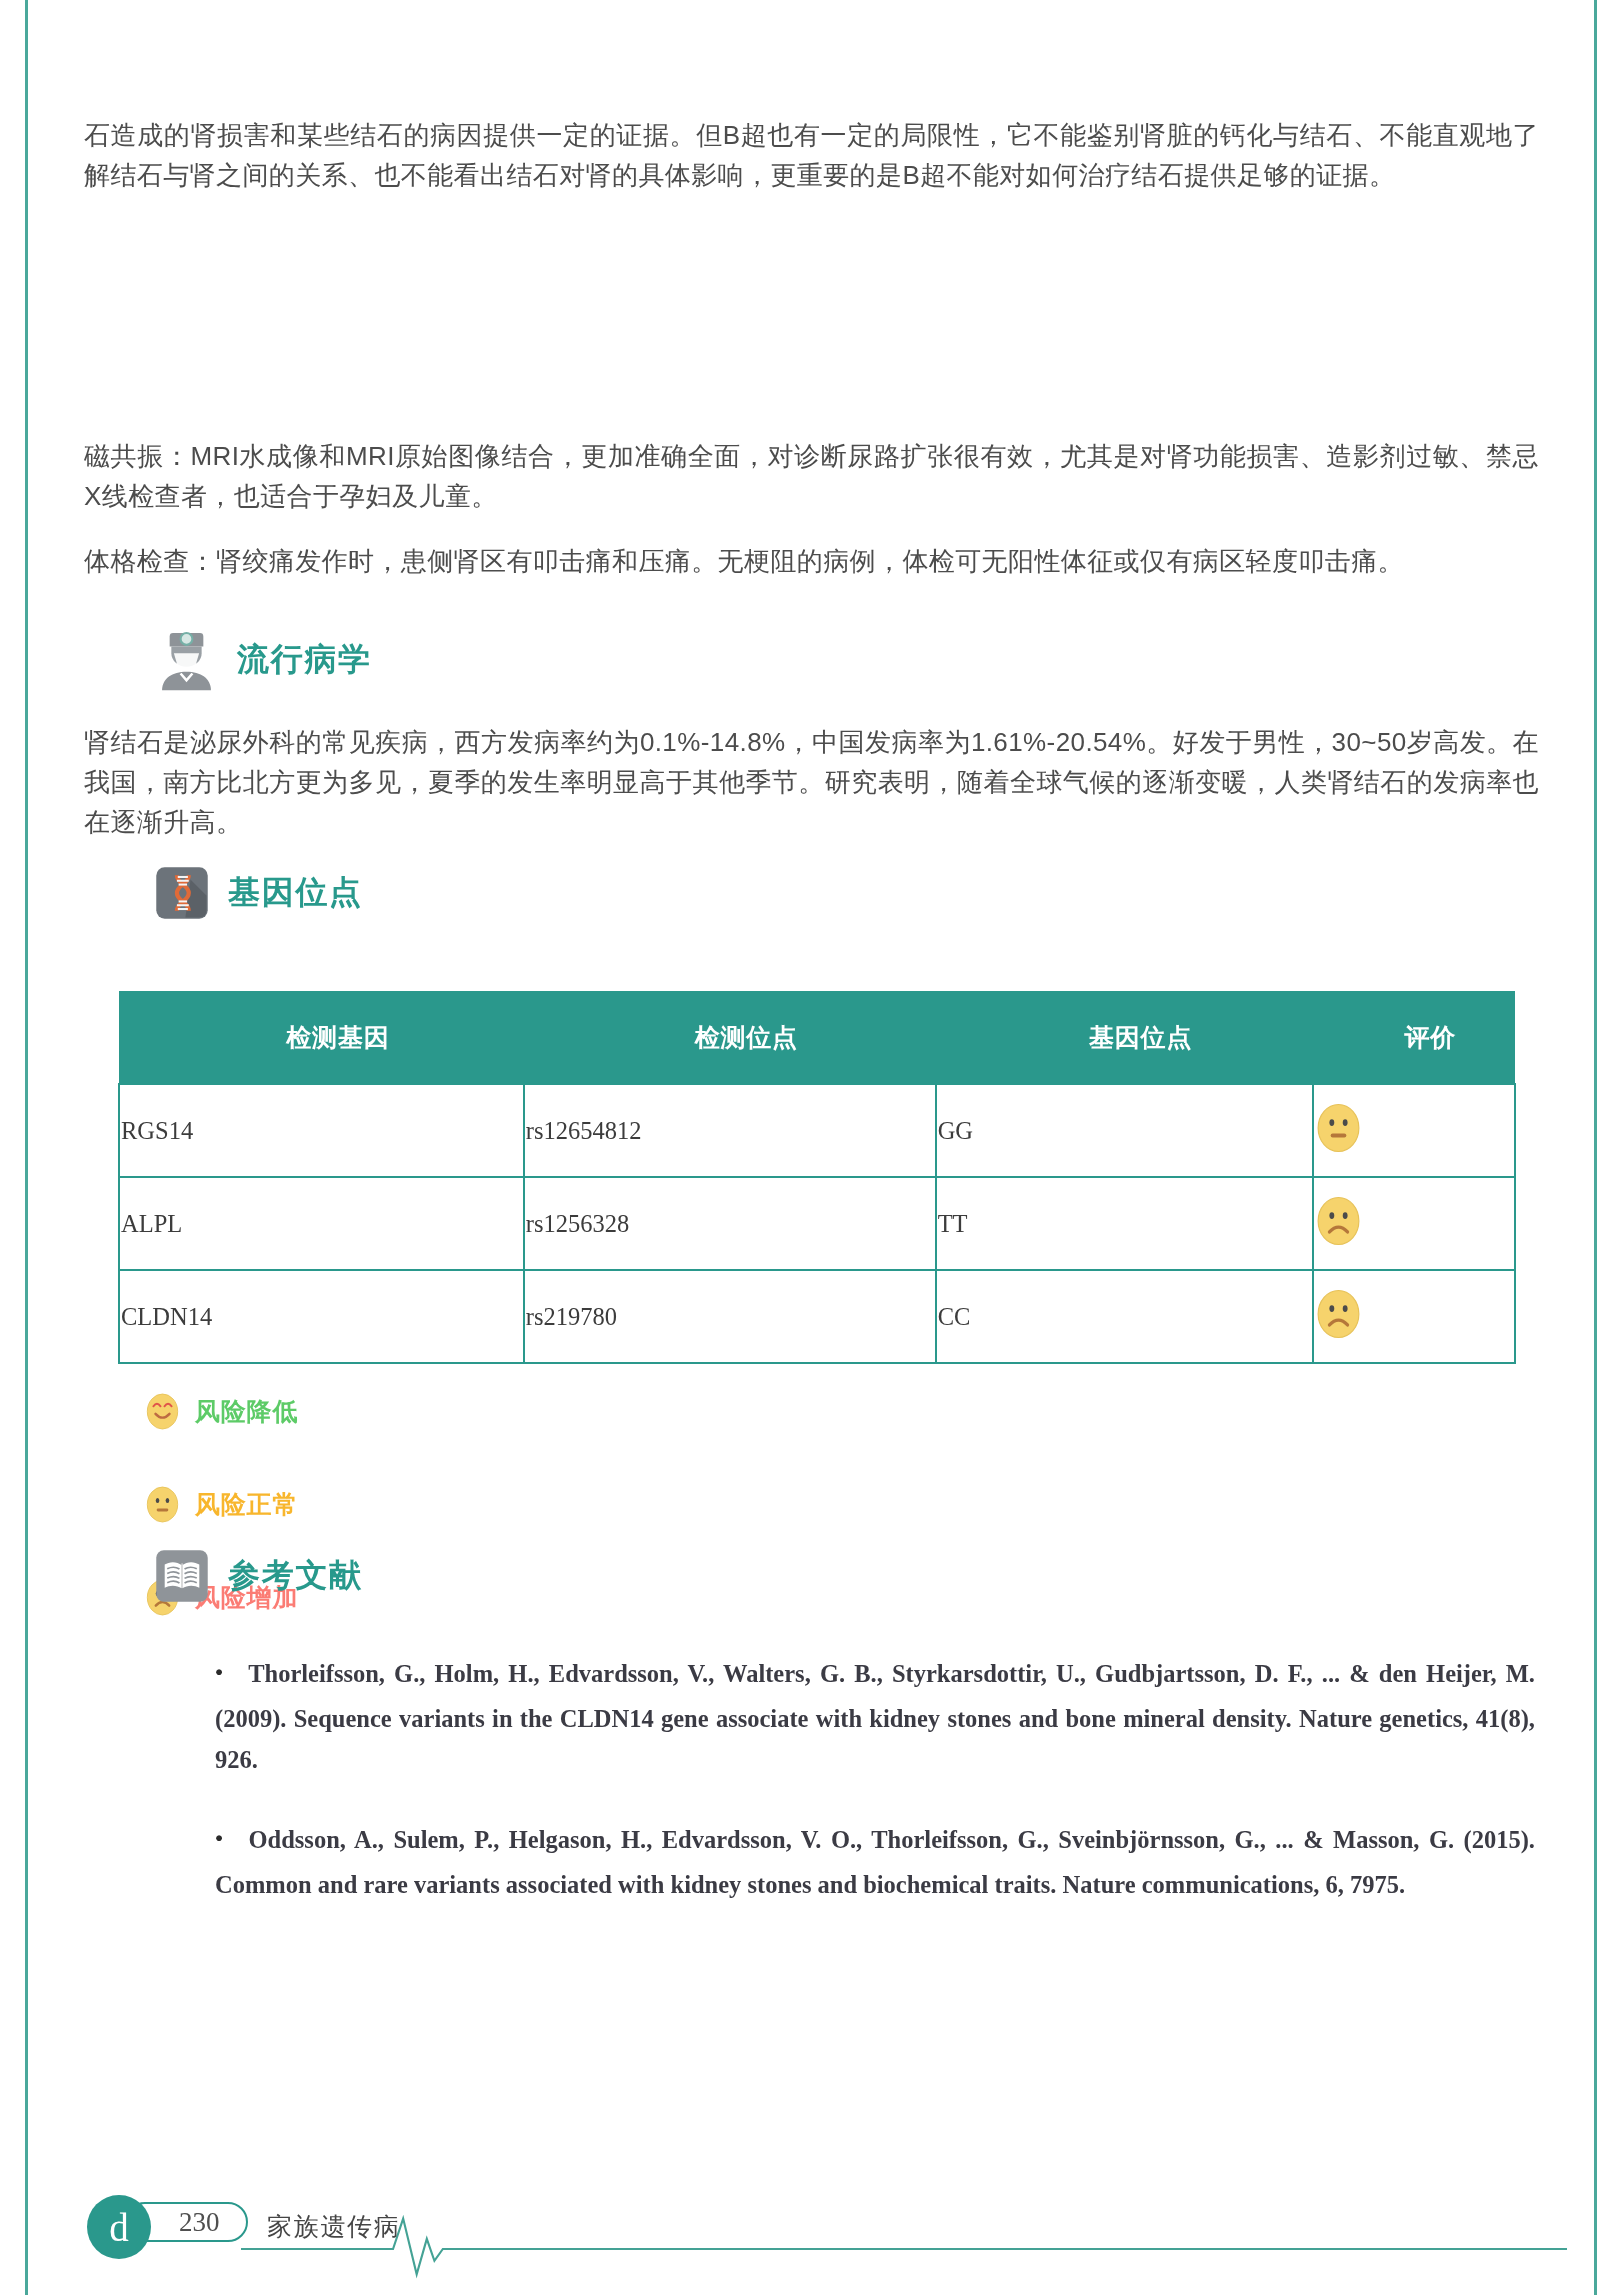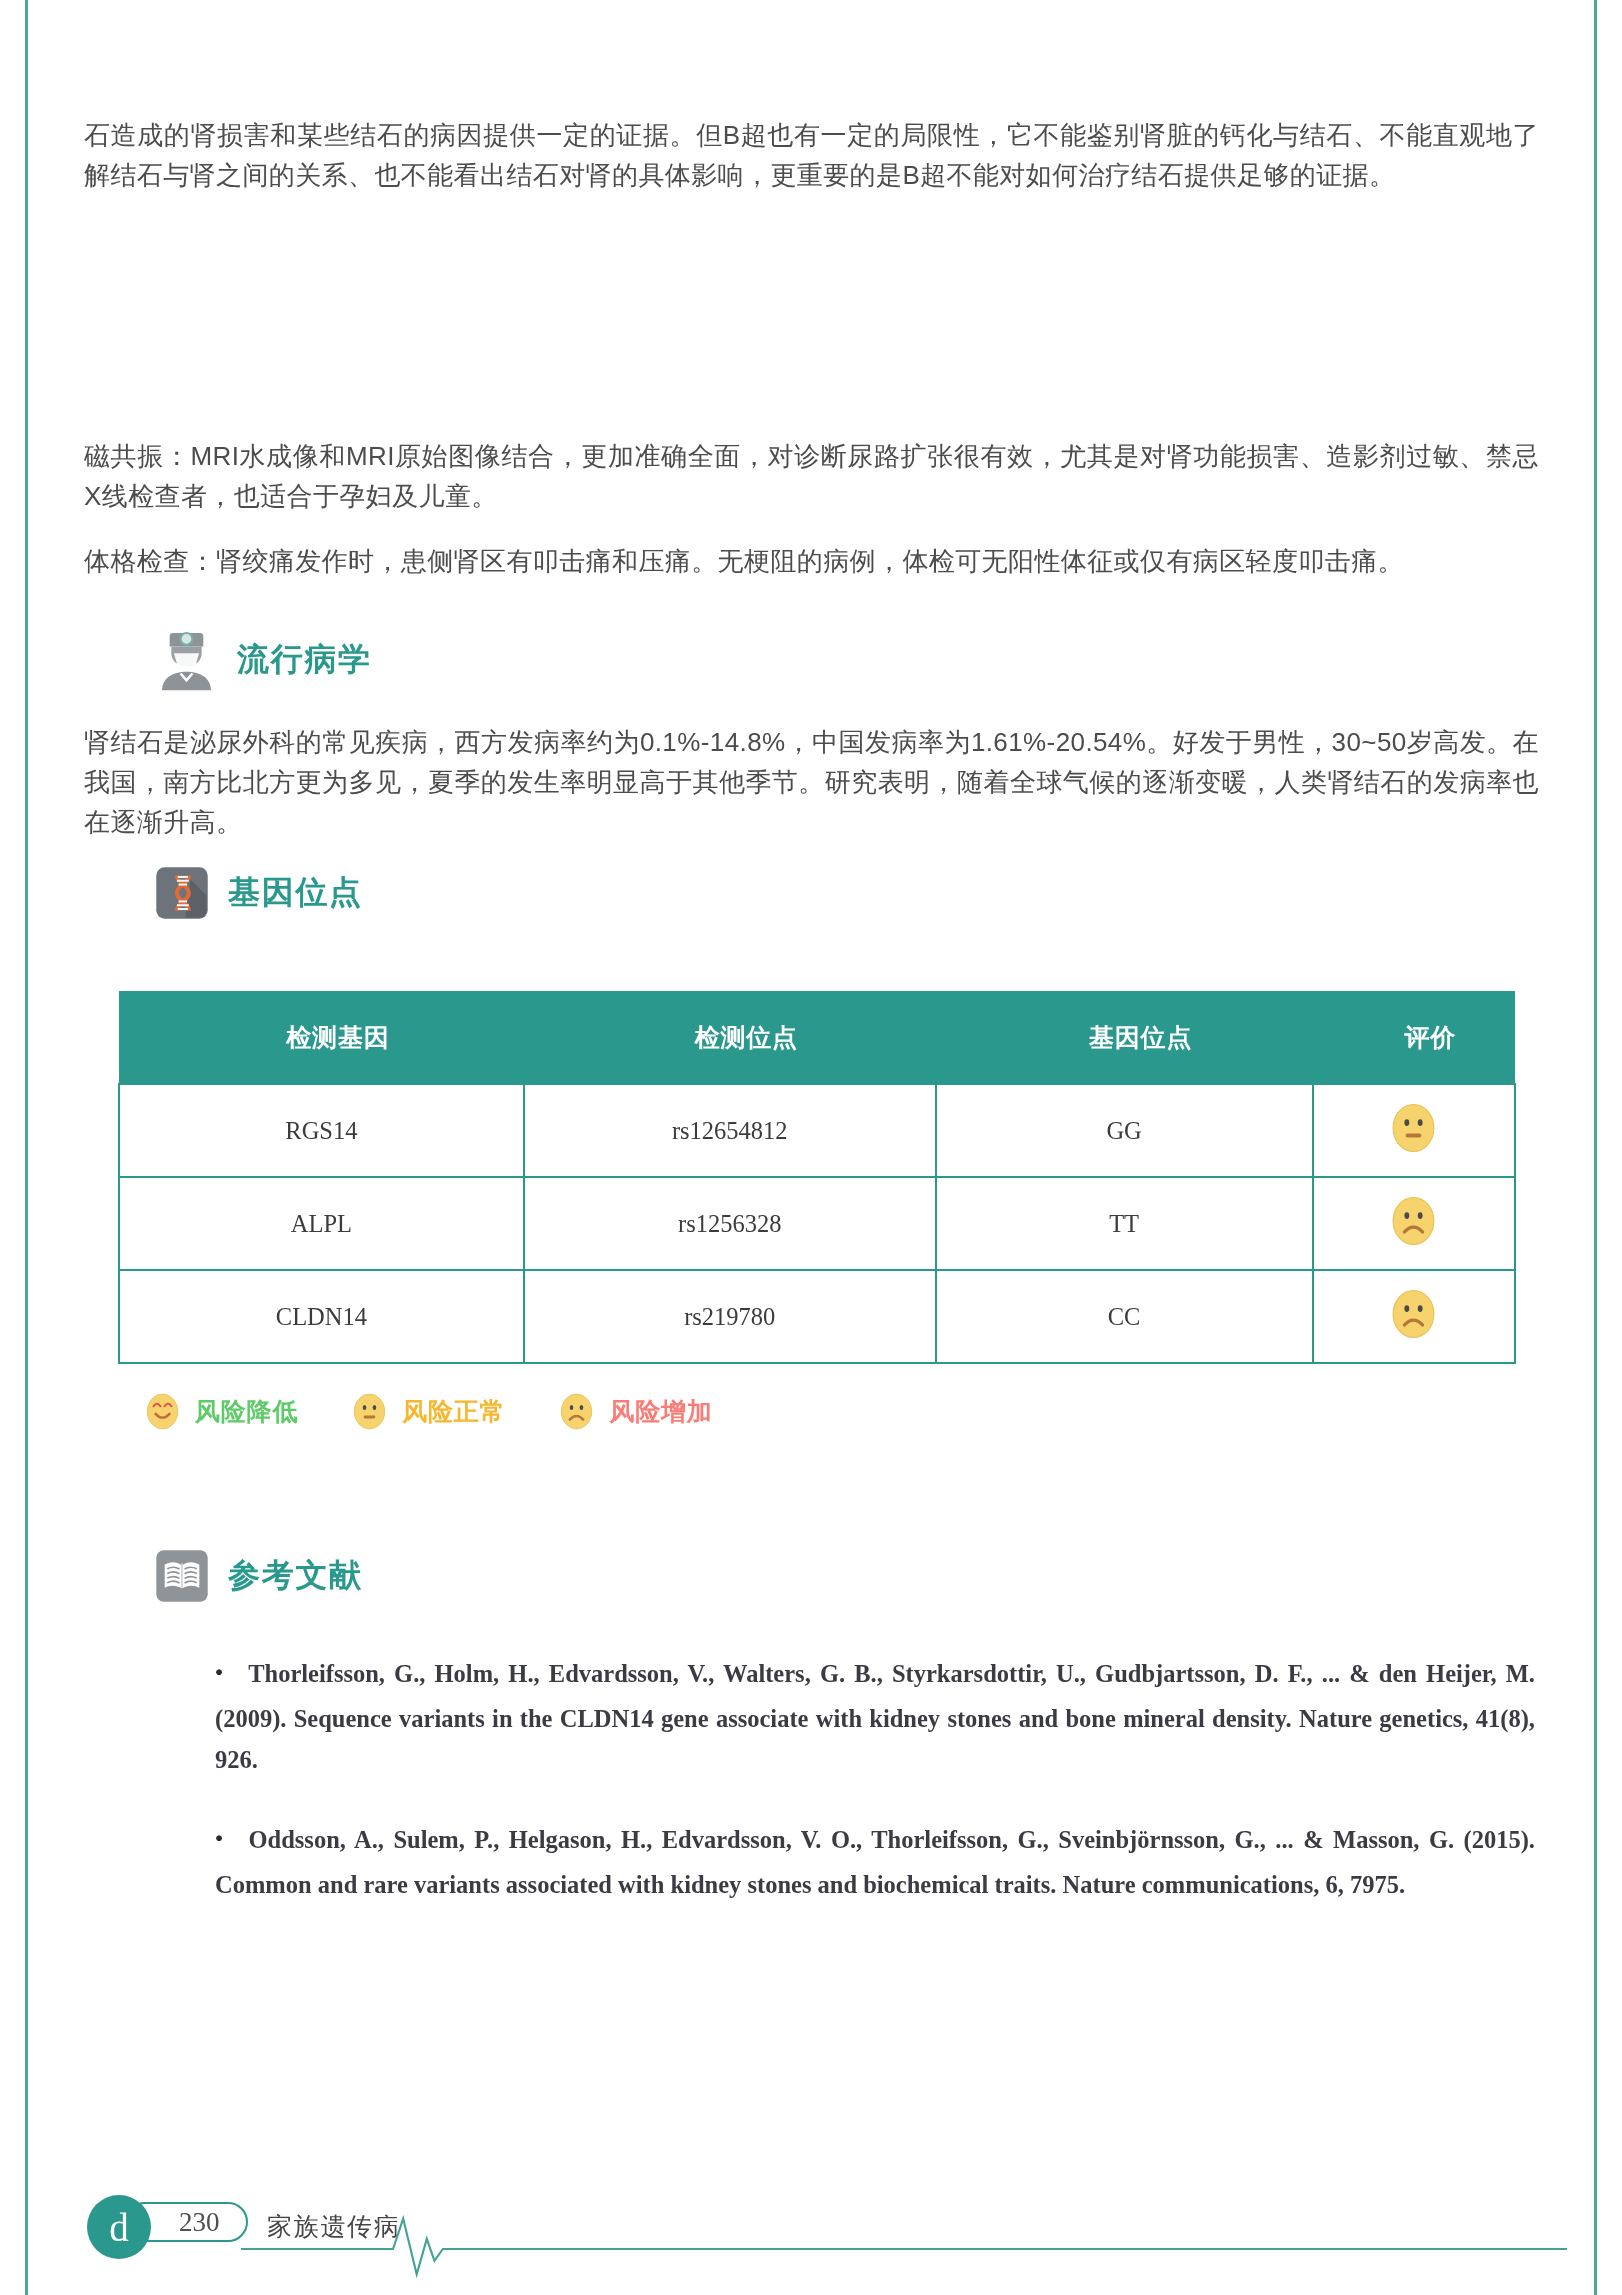--- a/index.html
+++ b/index.html
@@ -16,25 +16,25 @@
   .section-header h2{margin:0;font-size:32px;font-weight:700;color:#28998c;letter-spacing:1.7px;}
   .icon{display:flex;align-items:center;justify-content:center;}
 
   table.gene-table{position:absolute;left:118px;width:1398px;border-collapse:collapse;}
   table.gene-table thead th{background:#2a988c;color:#ffffff;font-size:25px;font-weight:700;
         height:90px;border:none;letter-spacing:0.8px;padding-left:34px;}
   table.gene-table thead th:nth-child(1){width:29%;}
   table.gene-table thead th:nth-child(2){width:29.5%;}
   table.gene-table thead th:nth-child(3){width:27%;}
   table.gene-table thead th:nth-child(4){width:14.5%;font-family:Liberation Mono, monospace;}
-  table.gene-table tbody td{border:2.5px solid #2a988c;text-align:center;vertical-align:middle;
+  table.gene-table tbody td{border:2.5px solid #2a988c;vertical-align:middle;
         height:89px;font-size:24.5px;color:#3c3c3c;background:#fff;}
   .serif{font-family:"Liberation Serif",serif;}
 
-  .legend{position:absolute;left:145px;display:flex;align-items:center;gap:54px;}
+  .legend{position:absolute;left:145px;display:flex;align-items:center;gap:54px;flex-direction:column;}
   .legend-item{display:flex;align-items:center;gap:15px;}
   .legend-label{font-size:25px;font-weight:600;letter-spacing:0.8px;}
 
   ul.refs{position:absolute;left:203px;width:1320px;margin:12px;padding:0;list-style:none;font-weight:bold;}
   ul.refs li{font-family:"Liberation Serif",serif;font-size:24.5px;line-height:41px;color:#3b3b44;
         margin:0 0 39px 0;text-align:justify;}
   ul.refs li::before{content:"●";font-size:13.5px;color:#2b2b2b;margin-right:22px;
         position:relative;top:-6px;}
 
   .he{stroke:#e0544a;stroke-width:3.6;fill:none;stroke-linecap:round;}

